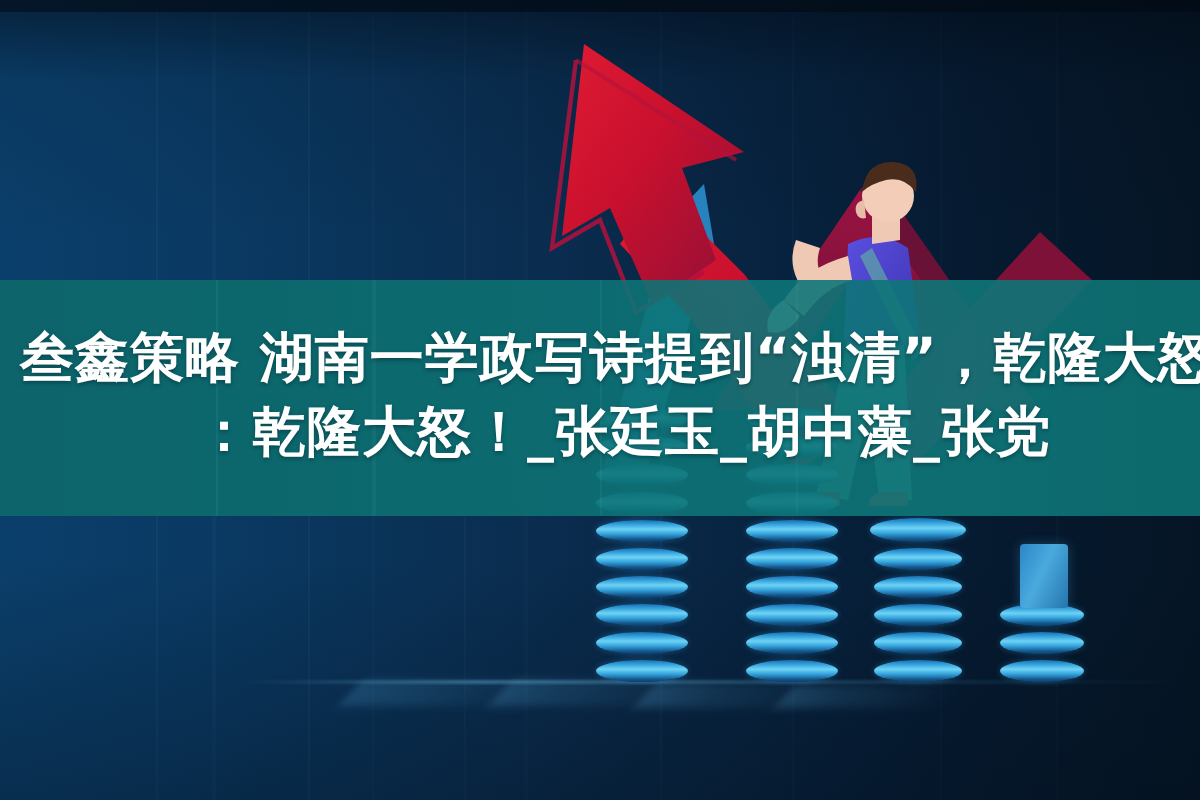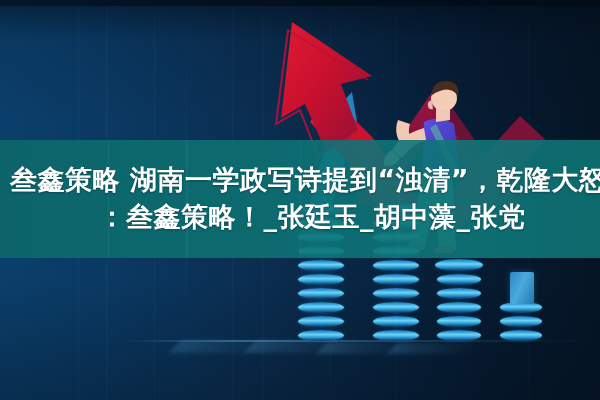--- a/index.html
+++ b/index.html
@@ -304,16 +304,16 @@
       <div class="note" style="left:510px; top:272px; width:24px; height:32px;"></div>
     </div>
   </div>
 
   <div class="band">
     <div class="band-inner-streaks"></div>
   </div>
 
   <div class="caption">
     <div class="cap-line l1">叁鑫策略 湖南一学政写诗提到“浊清”，乾隆大怒</div>
-    <div class="cap-line l2">：叁鑫策略！_张廷玉_胡中藻_张党</div>
+    <div class="cap-line l2">：乾隆大怒！_张廷玉_胡中藻_张党</div>
   </div>
 
 </div>
 
 </body></html>

